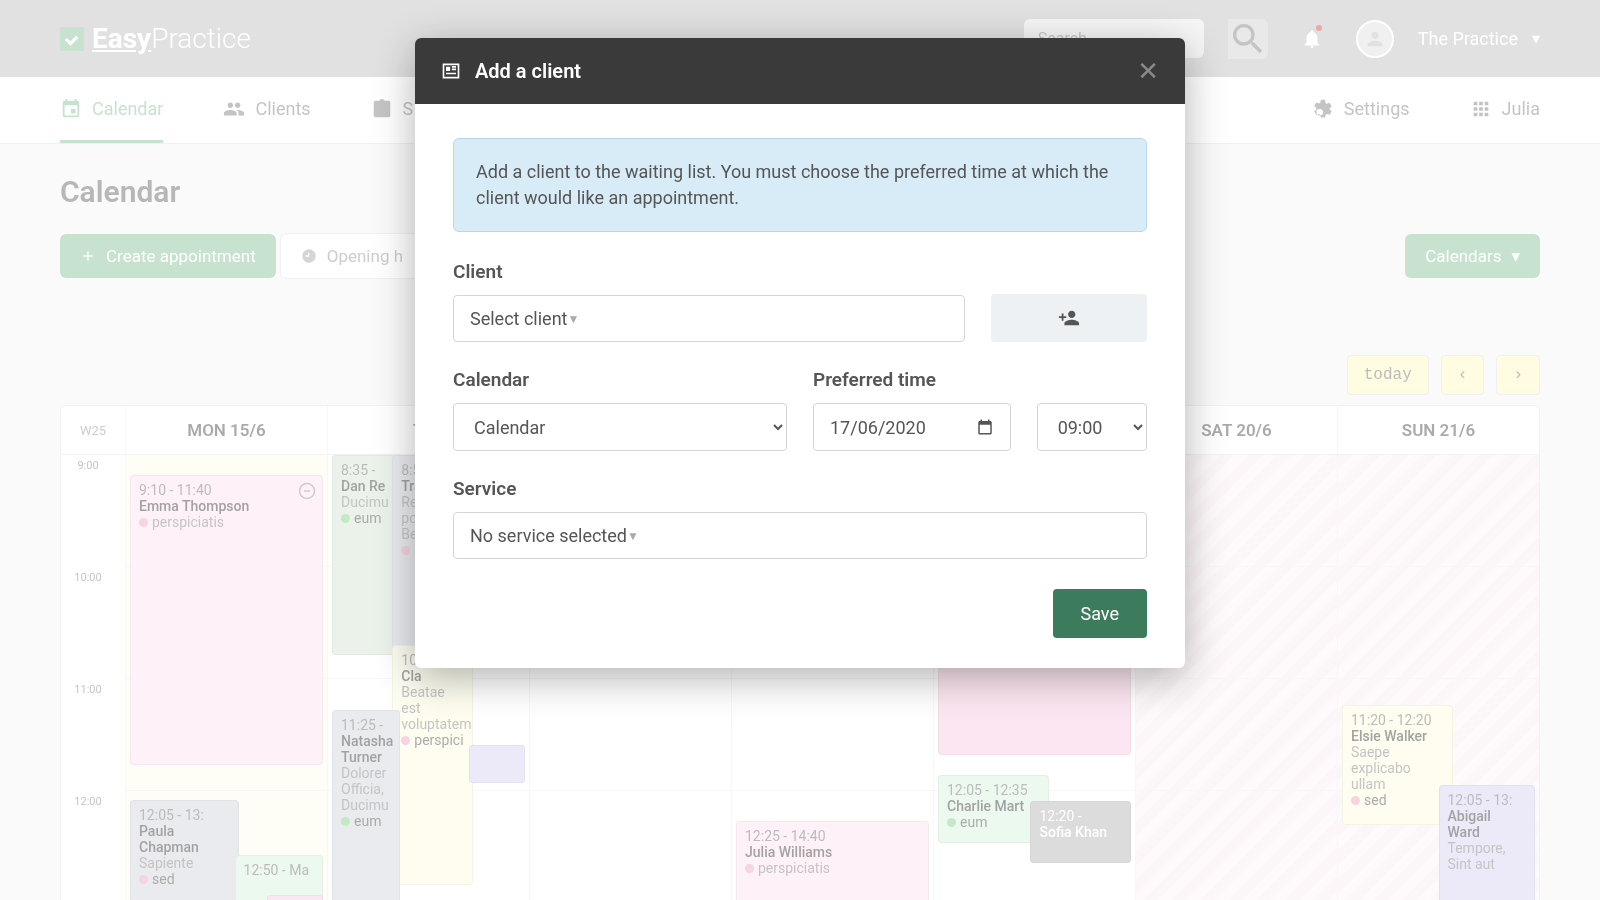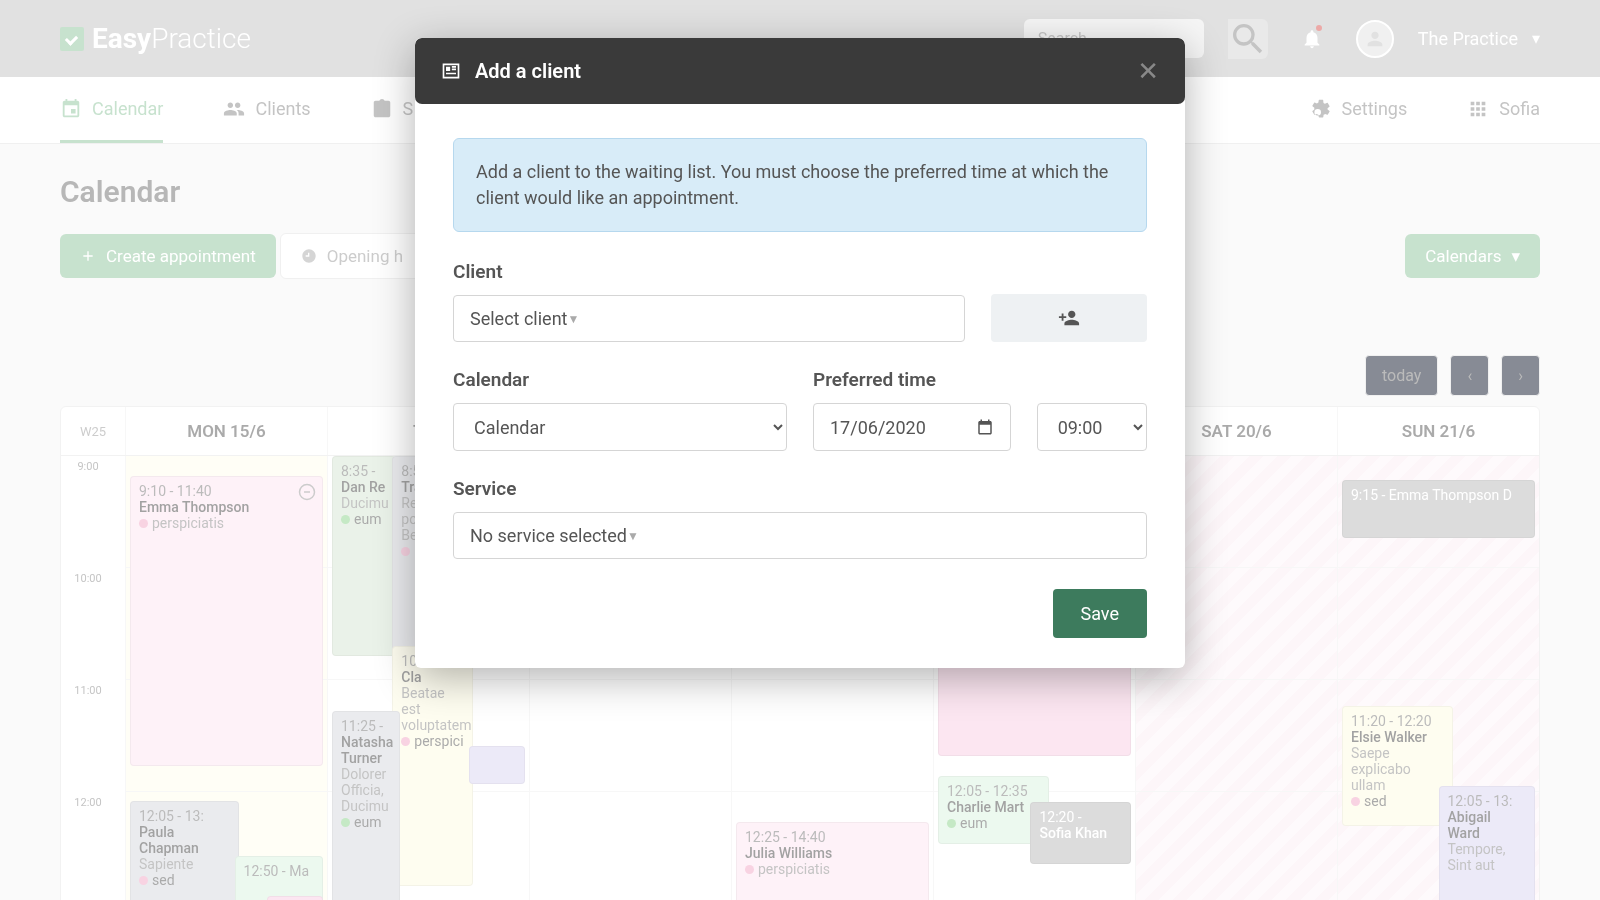--- a/index.html
+++ b/index.html
@@ -5,21 +5,21 @@
     * { box-sizing: border-box; margin: 0; padding: 0; font-family: -apple-system, BlinkMacSystemFont, "Segoe UI", Roboto, sans-serif; }
     body { width: 1600px; height: 900px; overflow: hidden; background: #f5f5f5; position: relative; }
     
     .backdrop { position: absolute; inset: 0; background: rgba(255,255,255,0.5); z-index: 50; }
     
     
     .topbar { height: 77px; background: #c2c2c2; display: flex; align-items: center; padding: 0 60px; }
     .logo { display: flex; align-items: center; gap: 8px; color: #fff; font-size: 28px; font-weight: 300; }
     .logo-icon { width: 24px; height: 24px; background: #8fc49d; border-radius: 2px; position: relative; }
     .logo-icon::after { content: ""; position: absolute; left: 6px; top: 8px; width: 8px; height: 5px; border-left: 3px solid #fff; border-bottom: 3px solid #fff; transform: rotate(-45deg); }
-    .logo b { font-weight: 700; }
+    .logo b { font-weight: 700; text-decoration: underline; }
     .topbar-right { margin-left: auto; display: flex; align-items: center; gap: 24px; }
     .search-box { background: #fff; border-radius: 6px; color: #aaa; font-size: 16px; opacity: 0.7; width: 180px; border: none; padding: 10px 14px; }
     .topbar-icon { width: 40px; height: 40px; display: flex; align-items: center; justify-content: center; color: #fff; font-size: 18px; cursor: pointer; }
     .search-btn-box { background: #d2d2d2; border-radius: 0 6px 6px 0; }
     .bell-icon svg { width: 22px; height: 22px; fill: #fff; }
     .bell-dot { position: absolute; width: 6px; height: 6px; background: #d9534f; border-radius: 50%; top: 6px; right: 10px; }
     .avatar { width: 38px; height: 38px; border-radius: 50%; background: #e0e0e0; border: 2px solid #fff; display: flex; align-items: center; justify-content: center; }
     .avatar svg { width: 22px; height: 22px; fill: #c2c2c2; }
     .profile-name { color: #fff; font-size: 18px; }
     .profile-caret { color: #fff; margin-left: -10px; }
@@ -39,21 +39,21 @@
     .btn-primary { background: #8fc49d; color: #fff; }
     .btn-light { background: #fff; color: #999; border: 1px solid #e0e0e0; }
     .btn-right { margin-left: auto; }
     .btn svg { width: 16px; height: 16px; fill: currentColor; }
     
     .view-switch { display: flex; background: #fff; border: 1px solid #e5e5e5; border-radius: 4px; margin-bottom: 12px; width: fit-content; }
     .view-btn { padding: 10px 16px; color: #555; font-size: 17px; cursor: pointer; }
     .view-btn.active { background: #a0a0a0; color: #fff; }
     
     .nav-controls { display: flex; gap: 12px; margin-left: auto; }
-    .today-btn, .arrow-btn { background: #0f172a; border: 1px solid #e0e0e0; border-radius: 4px; padding: 10px 16px; color: #777; cursor: pointer; font-size: 16px; }
+    .today-btn, .arrow-btn { background: #fef9c3; border: 1px solid #e0e0e0; border-radius: 4px; padding: 10px 16px; color: #777; cursor: pointer; font-size: 16px; font-family: Liberation Mono, monospace; }
     .toolbar-row2 { display: flex; align-items: center; flex-direction: column; }
     
     
     .cal-grid { border: 1px solid #e5e5e5; border-radius: 6px; background: #fff; margin-top: 10px; }
     .cal-header-row { display: flex; border-bottom: 1px solid #e5e5e5; }
     .time-gutter { width: 64px; display: flex; align-items: center; justify-content: center; font-size: 13px; color: #999; }
     .day-header { flex: 1; text-align: center; padding: 14px 0; font-size: 17px; font-weight: 600; color: #555; border-left: 1px solid #eee; }
     .cal-body { display: flex; height: 480px; overflow: hidden; position: relative; }
     .time-col { width: 64px; }
     .time-label { height: 112px; text-align: center; padding: 4px 10px 0 0; font-size: 11px; color: #888; }
@@ -74,21 +74,21 @@
     .ev-sage { background: #d5e5d2; }
     .ev-cream { background: #fdfbe1; }
     .ev-lilac { background: #d9d4f1; }
     .ev-mint { background: #d9f2df; }
     .ev-ghost { background: #b9b9b9; color: #fff; }
     .ev-icon { position: absolute; top: 6px; right: 6px; width: 18px; height: 18px; color: #999; }
     
     
     .modal-overlay { position: absolute; inset: 0; z-index: 100; display: flex; justify-content: center; align-items: flex-start; padding-top: 38px; pointer-events: none; }
     .modal { width: 770px; background: #fff; border-radius: 6px; overflow: hidden; box-shadow: 0 10px 40px rgba(0,0,0,0.3); pointer-events: auto; }
-    .modal-header { background: #3a3a3a; color: #fff; padding: 18px 26px; display: flex; align-items: center; gap: 14px; border-radius: 7px; }
+    .modal-header { background: #3a3a3a; color: #fff; padding: 18px 26px; display: flex; align-items: center; gap: 14px; }
     .modal-header svg { width: 20px; height: 20px; fill: #fff; }
     .modal-title { font-size: 20px; font-weight: 600; }
     .modal-close { margin-left: auto; color: #888; font-size: 26px; cursor: pointer; }
     .modal-body { padding: 34px 38px 30px; }
     .info-box { background: #d8ecf8; border: 1px solid #b6d8ee; border-radius: 6px; padding: 20px 22px; font-size: 18px; color: #555; line-height: 1.45; margin-bottom: 28px; }
     .field-label { font-size: 19px; font-weight: 600; color: #555; margin-bottom: 12px; display: block; }
     .field-row { display: flex; gap: 26px; margin-bottom: 26px; }
     .field-col { flex: 1; }
     .select-box, .input-box { width: 100%; border: 1px solid #d5d5d5; border-radius: 4px; padding: 12px 16px; font-size: 18px; color: #555; background: #fff; cursor: pointer; display: flex; align-items: center; }
     .native-select { width: 100%; border: 1px solid #d5d5d5; border-radius: 4px; padding: 12px 16px; font-size: 18px; color: #555; background: #fff; height: 48px; }
@@ -154,21 +154,21 @@
   <div class="navtab">
     <svg viewBox="0 0 24 24">
         <path d="M19.14 12.94c.04-.3.06-.61.06-.94 0-.32-.02-.64-.07-.94l2.03-1.58a.5.5 0 00.12-.64l-1.92-3.32a.5.5 0 00-.61-.22l-2.39.96a7.03 7.03 0 00-1.62-.94l-.36-2.54A.5.5 0 0014 2h-4a.5.5 0 00-.49.42l-.36 2.54c-.59.24-1.13.57-1.62.94l-2.39-.96a.5.5 0 00-.61.22L2.61 8.48a.5.5 0 00.12.64l2.03 1.58c-.05.3-.07.62-.07.94s.02.64.07.94L2.73 14.16a.5.5 0 00-.12.64l1.92 3.32c.14.24.44.34.61.22l2.39-.96c.49.37 1.03.7 1.62.94l.36 2.54c.5.28.27.42.49.42h4c.22 0 .44-.14.49-.42l.36-2.54c.59-.24 1.13-.57 1.62-.94l2.39.96c.17.12.47.02.61-.22l1.92-3.32a.5.5 0 00-.12-.64l-2.03-1.58zM12 15.6A3.6 3.6 0 118.4 12 3.6 3.6 0 0112 15.6z"></path>
       </svg>
     <span>Settings</span>
   </div>
   <div class="navtab">
     <svg viewBox="0 0 24 24">
         <path d="M4 8h4V4H4v4zm6 12h4v-4h-4v4zm-6 0h4v-4H4v4zm0-6h4v-4H4v4zm6 0h4v-4h-4v4zm6-10v4h4V4h-4zm-6 4h4V4h-4v4zm6 6h4v-4h-4v4zm0 6h4v-4h-4v4z"></path>
       </svg>
-    <span>Sofia</span>
+    <span>Julia</span>
   </div>
 </div>
 
 <div class="page">
   <h1 class="page-title">Calendar</h1>
 
   <div class="toolbar-row">
     <button class="btn btn-primary">
       <svg viewBox="0 0 24 24">
           <path d="M19 13h-6v6h-2v-6H5v-2h6V5h2v6h6v2z"></path>
@@ -327,23 +327,20 @@
           <div class="hour-line"></div>
           <div class="hour-line"></div>
       </div>
 
       <div class="day-col weekend">
         <div class="hour-line"></div>
           <div class="hour-line"></div>
           <div class="hour-line"></div>
           <div class="hour-line"></div>
           <div class="hour-line"></div>
-        <div class="event ev-ghost" style="top:24px;height:58px">
-          <div class="time" style="color:#fff">9:15 - Emma Thompson D</div>
-        </div>
         <div class="event ev-cream" style="top:250px;height:120px;width:55%">
           <div class="time">11:20 - 12:20</div>
           <div class="name">Elsie Walker</div>
           <div class="service">Saepe explicabo ullam</div>
           <div><span class="dot dot-pink"></span><span>sed</span></div>
         </div>
         <div class="event ev-lilac" style="top:330px;height:120px;left:50%;width:48%">
           <div class="time">12:05 - 13:</div>
           <div class="name">Abigail Ward</div>
           <div class="service">Tempore, Sint aut</div>

